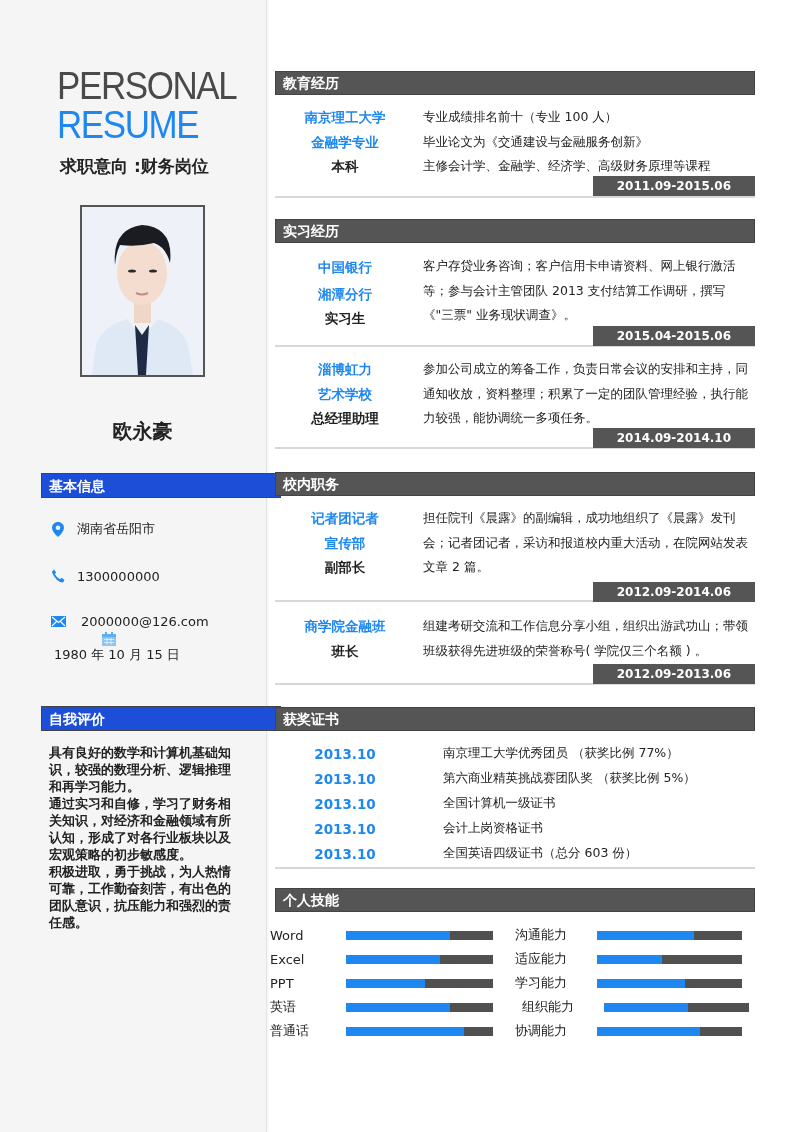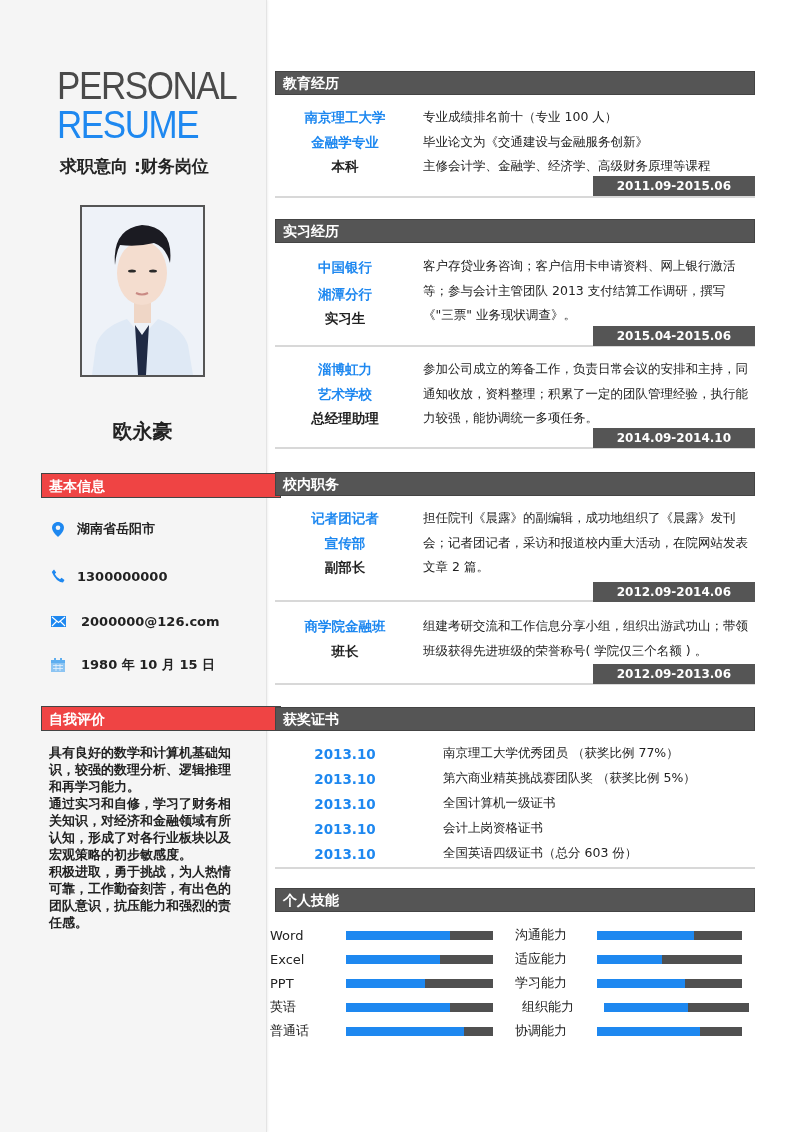--- a/index.html
+++ b/index.html
@@ -8,25 +8,25 @@
 
   .sidebar { position: absolute; left: 0; top: 0; width: 267px; height: 1132px; background: #f5f5f5; border-right: 1px solid #e4e4e4; box-shadow: 1px 0 2px rgba(0,0,0,0.06); }
 
   .title-personal { position: absolute; left: 57px; top: 66px; font-family: "Liberation Sans", sans-serif; font-size: 38px; line-height: 40px; color: #4a4a4a; letter-spacing: -1.5px; transform: scaleX(0.92); transform-origin: left; }
   .title-resume { position: absolute; left: 57px; top: 105px; font-family: "Liberation Sans", sans-serif; font-size: 38px; line-height: 40px; color: #1e88f0; letter-spacing: -1.5px; transform: scaleX(0.92); transform-origin: left; }
   .job-intent { position: absolute; left: 60px; top: 155px; font-size: 17px; font-weight: bold; color: #222; }
 
   .photo { position: absolute; left: 80px; top: 205px; width: 125px; height: 172px; border: 2px solid #555; background: #eef2f7; overflow: hidden; }
   .name { position: absolute; left: 60px; top: 418px; width: 165px; text-align: center; font-size: 20px; font-weight: bold; color: #222; }
 
-  .side-head { position: absolute; left: 41px; width: 240px; height: 25px; background: #ef4444; color: #fff; font-size: 14px; font-weight: bold; line-height: 25px; padding-left: 7px; border: 1px solid #444; }
+  .side-head { position: absolute; left: 41px; width: 240px; height: 25px; background: #1d4ed8; color: #fff; font-size: 14px; font-weight: bold; line-height: 25px; padding-left: 7px; border: 1px solid #444; }
 
   .info-row { position: absolute; left: 50px; height: 22px; display: flex; align-items: center; }
   .info-icon { width: 16px; height: 16px; display: inline-flex; align-items: center; justify-content: center; margin-right: 11px; }
-  .info-text { font-size: 13px; color: #222; font-weight: bold; }
+  .info-text { font-size: 13px; color: #222; }
 
   .eval { position: absolute; left: 49px; top: 744px; width: 190px; font-size: 13px; line-height: 17px; color: #222; font-weight: bold; }
   .eval p { margin: 0; }
 
   .main-head { position: absolute; left: 275px; width: 480px; height: 24px; background: #555555; border: 1px solid #444; color: #fff; font-size: 14px; font-weight: bold; line-height: 23px; padding-left: 7px; }
 
   .entry { position: absolute; left: 275px; width: 480px; border-bottom: 2px solid #d8d8d8; }
   .entry .left { position: absolute; left: 0; top: 0; width: 140px; text-align: center; }
   .entry .left div { font-size: 13.5px; font-weight: bold; line-height: 24.5px; }
   .blue { color: #1e88f0; }
@@ -89,21 +89,21 @@
 </div>
 <div class="info-row" style="top:610px;">
   <span class="info-icon">
     <svg width="15" height="11" viewBox="0 0 15 11">
         <rect width="15" height="11" fill="#1e88f0"></rect>
         <path d="M1 1 L7.5 6.5 L14 1 M1 10 L5.5 5.5 M14 10 L9.5 5.5" stroke="#ffffff" stroke-width="1.1" fill="none"></path>
       </svg>
   </span>
   <span class="info-text" style="margin-left:4px;">2000000@126.com</span>
 </div>
-<div class="info-row" style="top:654px;">
+<div class="info-row" style="top:632px;flex-direction:column;">
   <span class="info-icon">
     <svg width="14" height="14" viewBox="0 0 14 14">
         <rect x="0" y="2" width="14" height="12" fill="#8cc4f2"></rect>
         <rect x="0" y="2" width="14" height="3" fill="#5eaef0"></rect>
         <rect x="3" y="0" width="2" height="4" fill="#5eaef0"></rect>
         <rect x="9" y="0" width="2" height="4" fill="#5eaef0"></rect>
         <path d="M2 7.5 H12 M2 10.5 H12 M5 6 V13 M9 6 V13" stroke="#e8f3fc" stroke-width="0.8"></path>
       </svg>
   </span>
   <span class="info-text" style="margin-left:4px;">1980 年 10 月 15 日</span>

